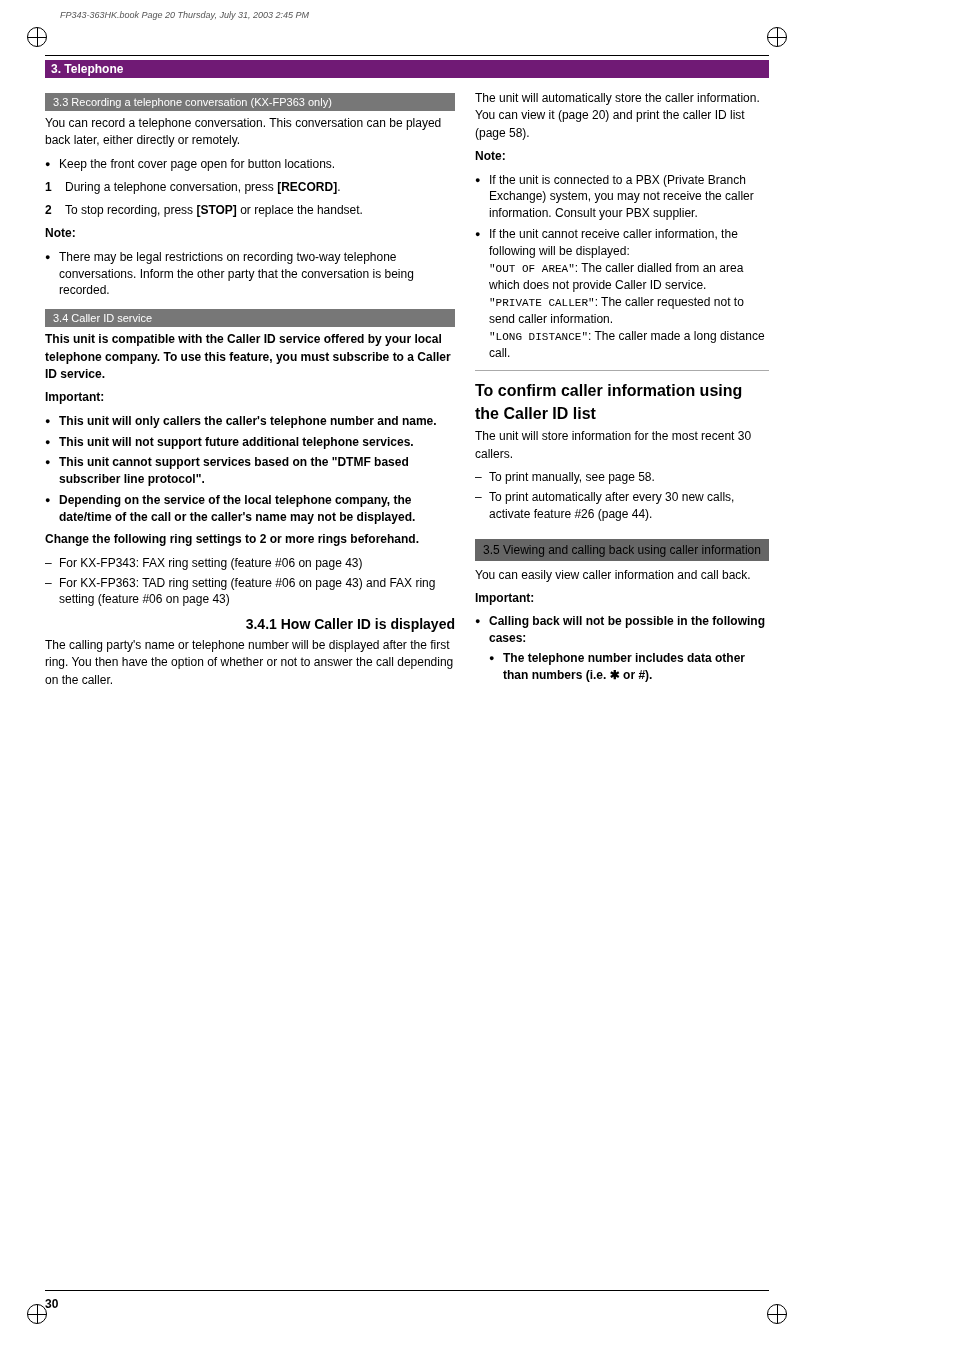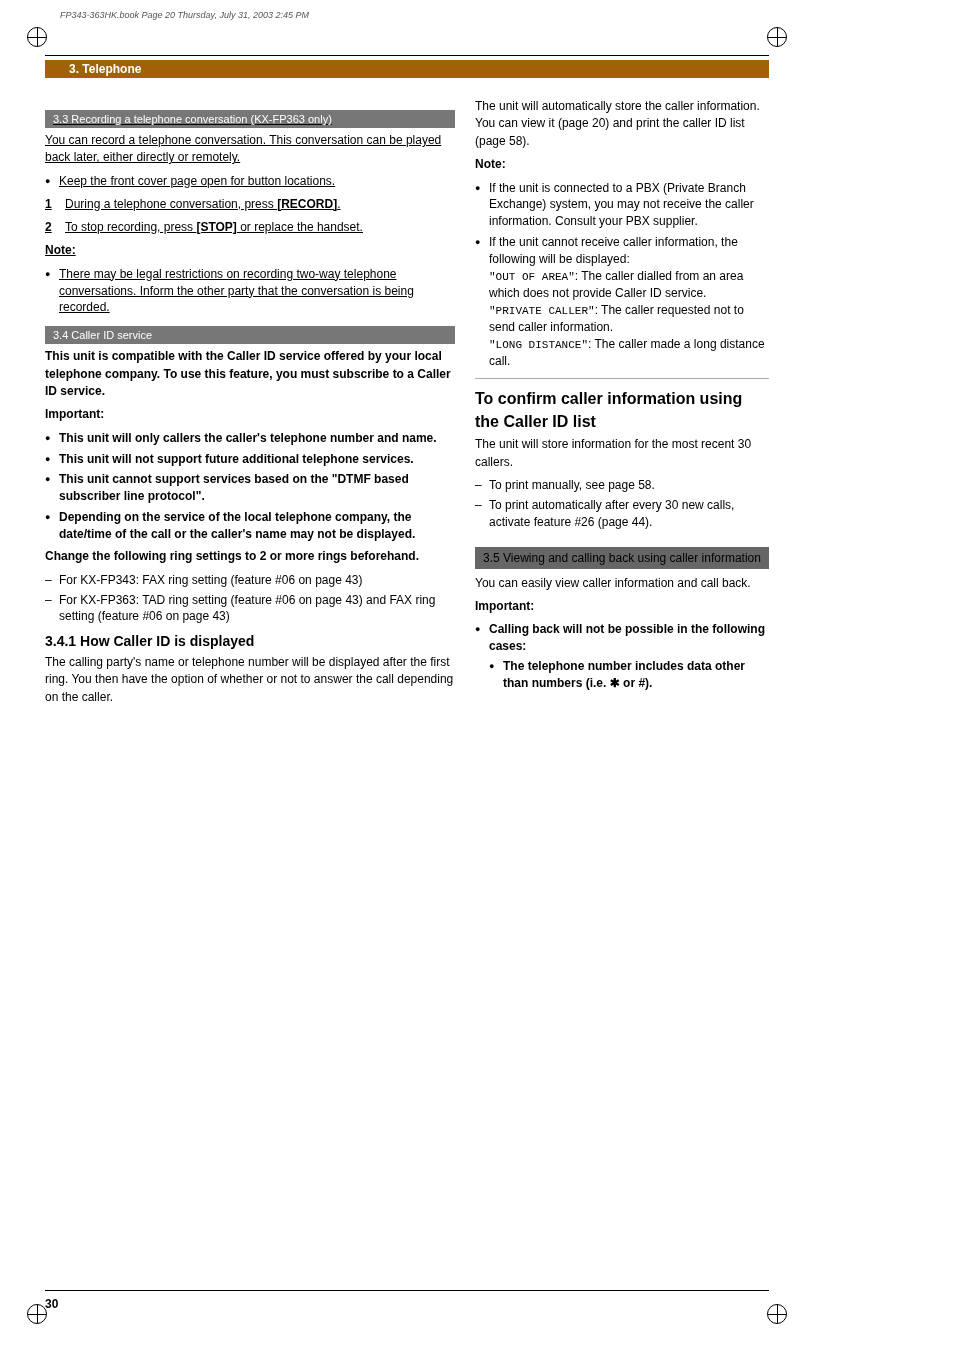--- a/index.html
+++ b/index.html
@@ -96,26 +96,26 @@
     .content-area {
       position: absolute;
       top: 60px;
       left: 45px;
       right: 45px;
       bottom: 70px;
     }
 
     
     .section-header-bar {
-      background: #a16207;
+      background: #701a75;
       color: #fff;
-      padding: 2px 24px;
+      padding: 2px 6px;
       font-size: 12px;
       font-weight: bold;
-      margin-bottom: 20px;
+      margin-bottom: 12px;
     }
 
     
     .two-col {
       display: flex;
       gap: 20px;
     }
 
     .col-left {
       flex: 0 0 410px;
@@ -124,20 +124,21 @@
 
     .col-right {
       flex: 1;
     }
 
     h3.section-heading {
       font-size: 14px;
       font-weight: bold;
       line-height: 1.2;
       margin-bottom: 4px;
+      text-align: right;
     }
 
     p { margin-bottom: 6px; line-height: 1.45; }
 
     ul.bullet-list {
       list-style: none;
       margin: 4px 0 6px 0;
       padding: 0;
     }
     ul.bullet-list li {
@@ -214,21 +215,21 @@
     }
 
     .top-section-bar {
       background: #777;
       color: #fff;
       padding: 3px 8px;
       font-size: 11px;
       margin-bottom: 4px;
     }
 
-    .section-3 { margin-top: 12px; text-decoration: underline; }
+    .section-3 { margin-top: 3px; }
     .section-34 { margin-top: 10px; }
     .section-35 { margin-top: 10px; }
     .section-341 { margin-top: 8px; }
 
     .right-top { margin-bottom: 6px; }
 
   </style>
 </head>
 <body>
 

